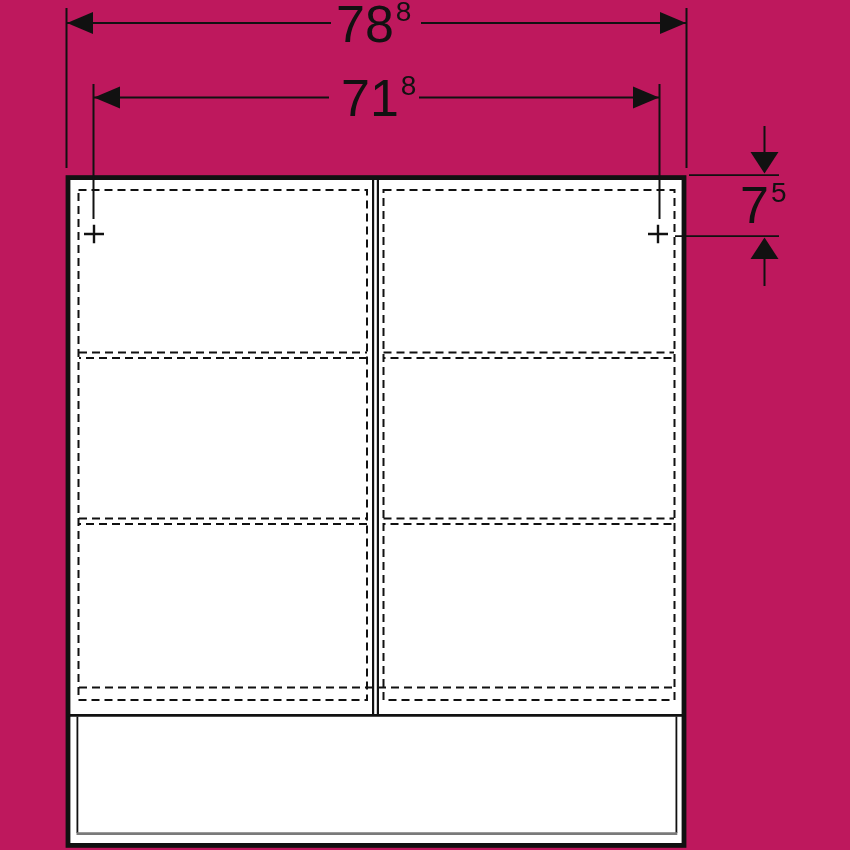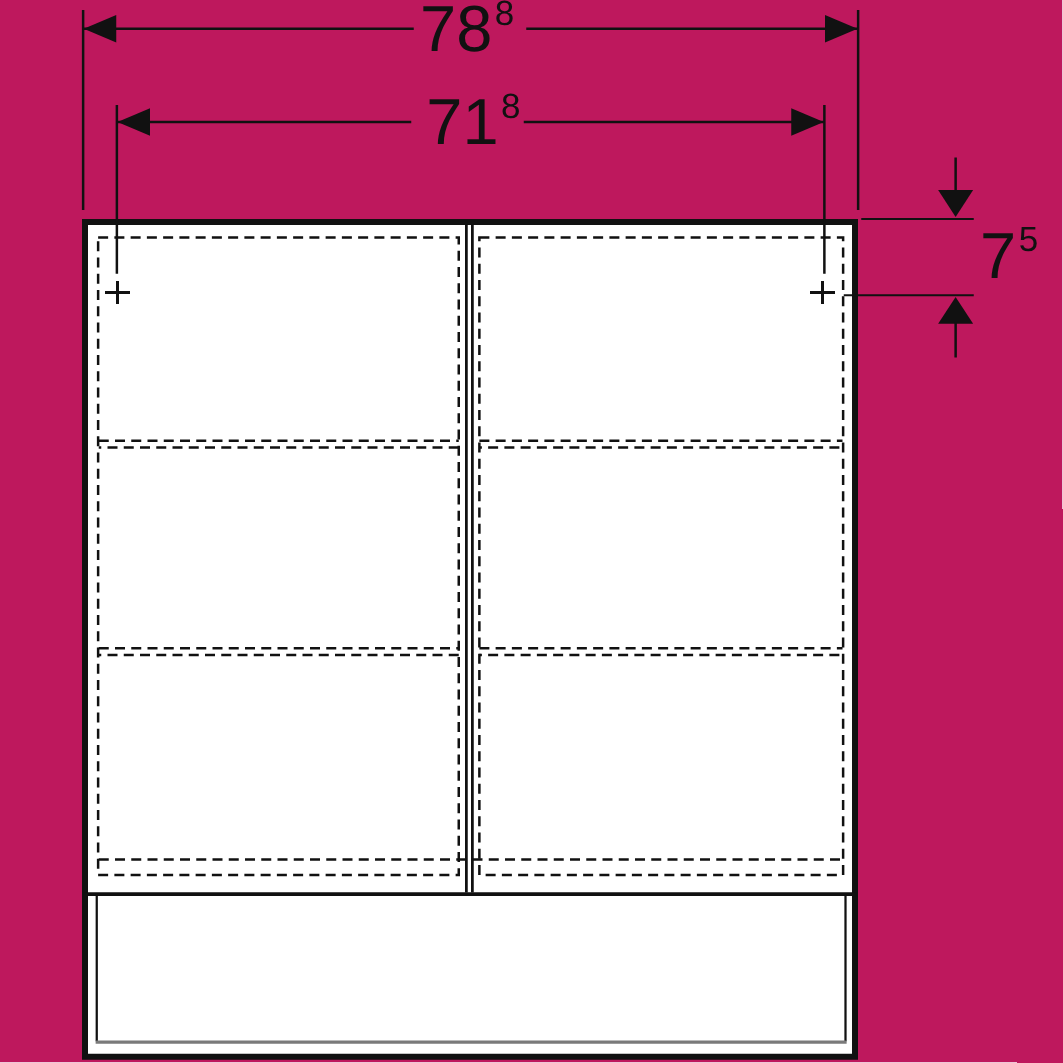--- a/index.html
+++ b/index.html
@@ -99,17 +99,17 @@
   </svg>
 
   <div class="dim-label" style="left:336px; top:-2px;">
     <span>78</span><span class="sup">8</span>
   </div>
 
   <div class="dim-label" style="left:341px; top:72px;">
     <span>71</span><span class="sup">8</span>
   </div>
 
-  <div class="dim-label" style="left:740px; top:179px;margin-left:44px;">
+  <div class="dim-label" style="left:740px; top:179px;">
     <span>7</span><span class="sup">5</span>
   </div>
 
 </div>
 
 </body></html>

